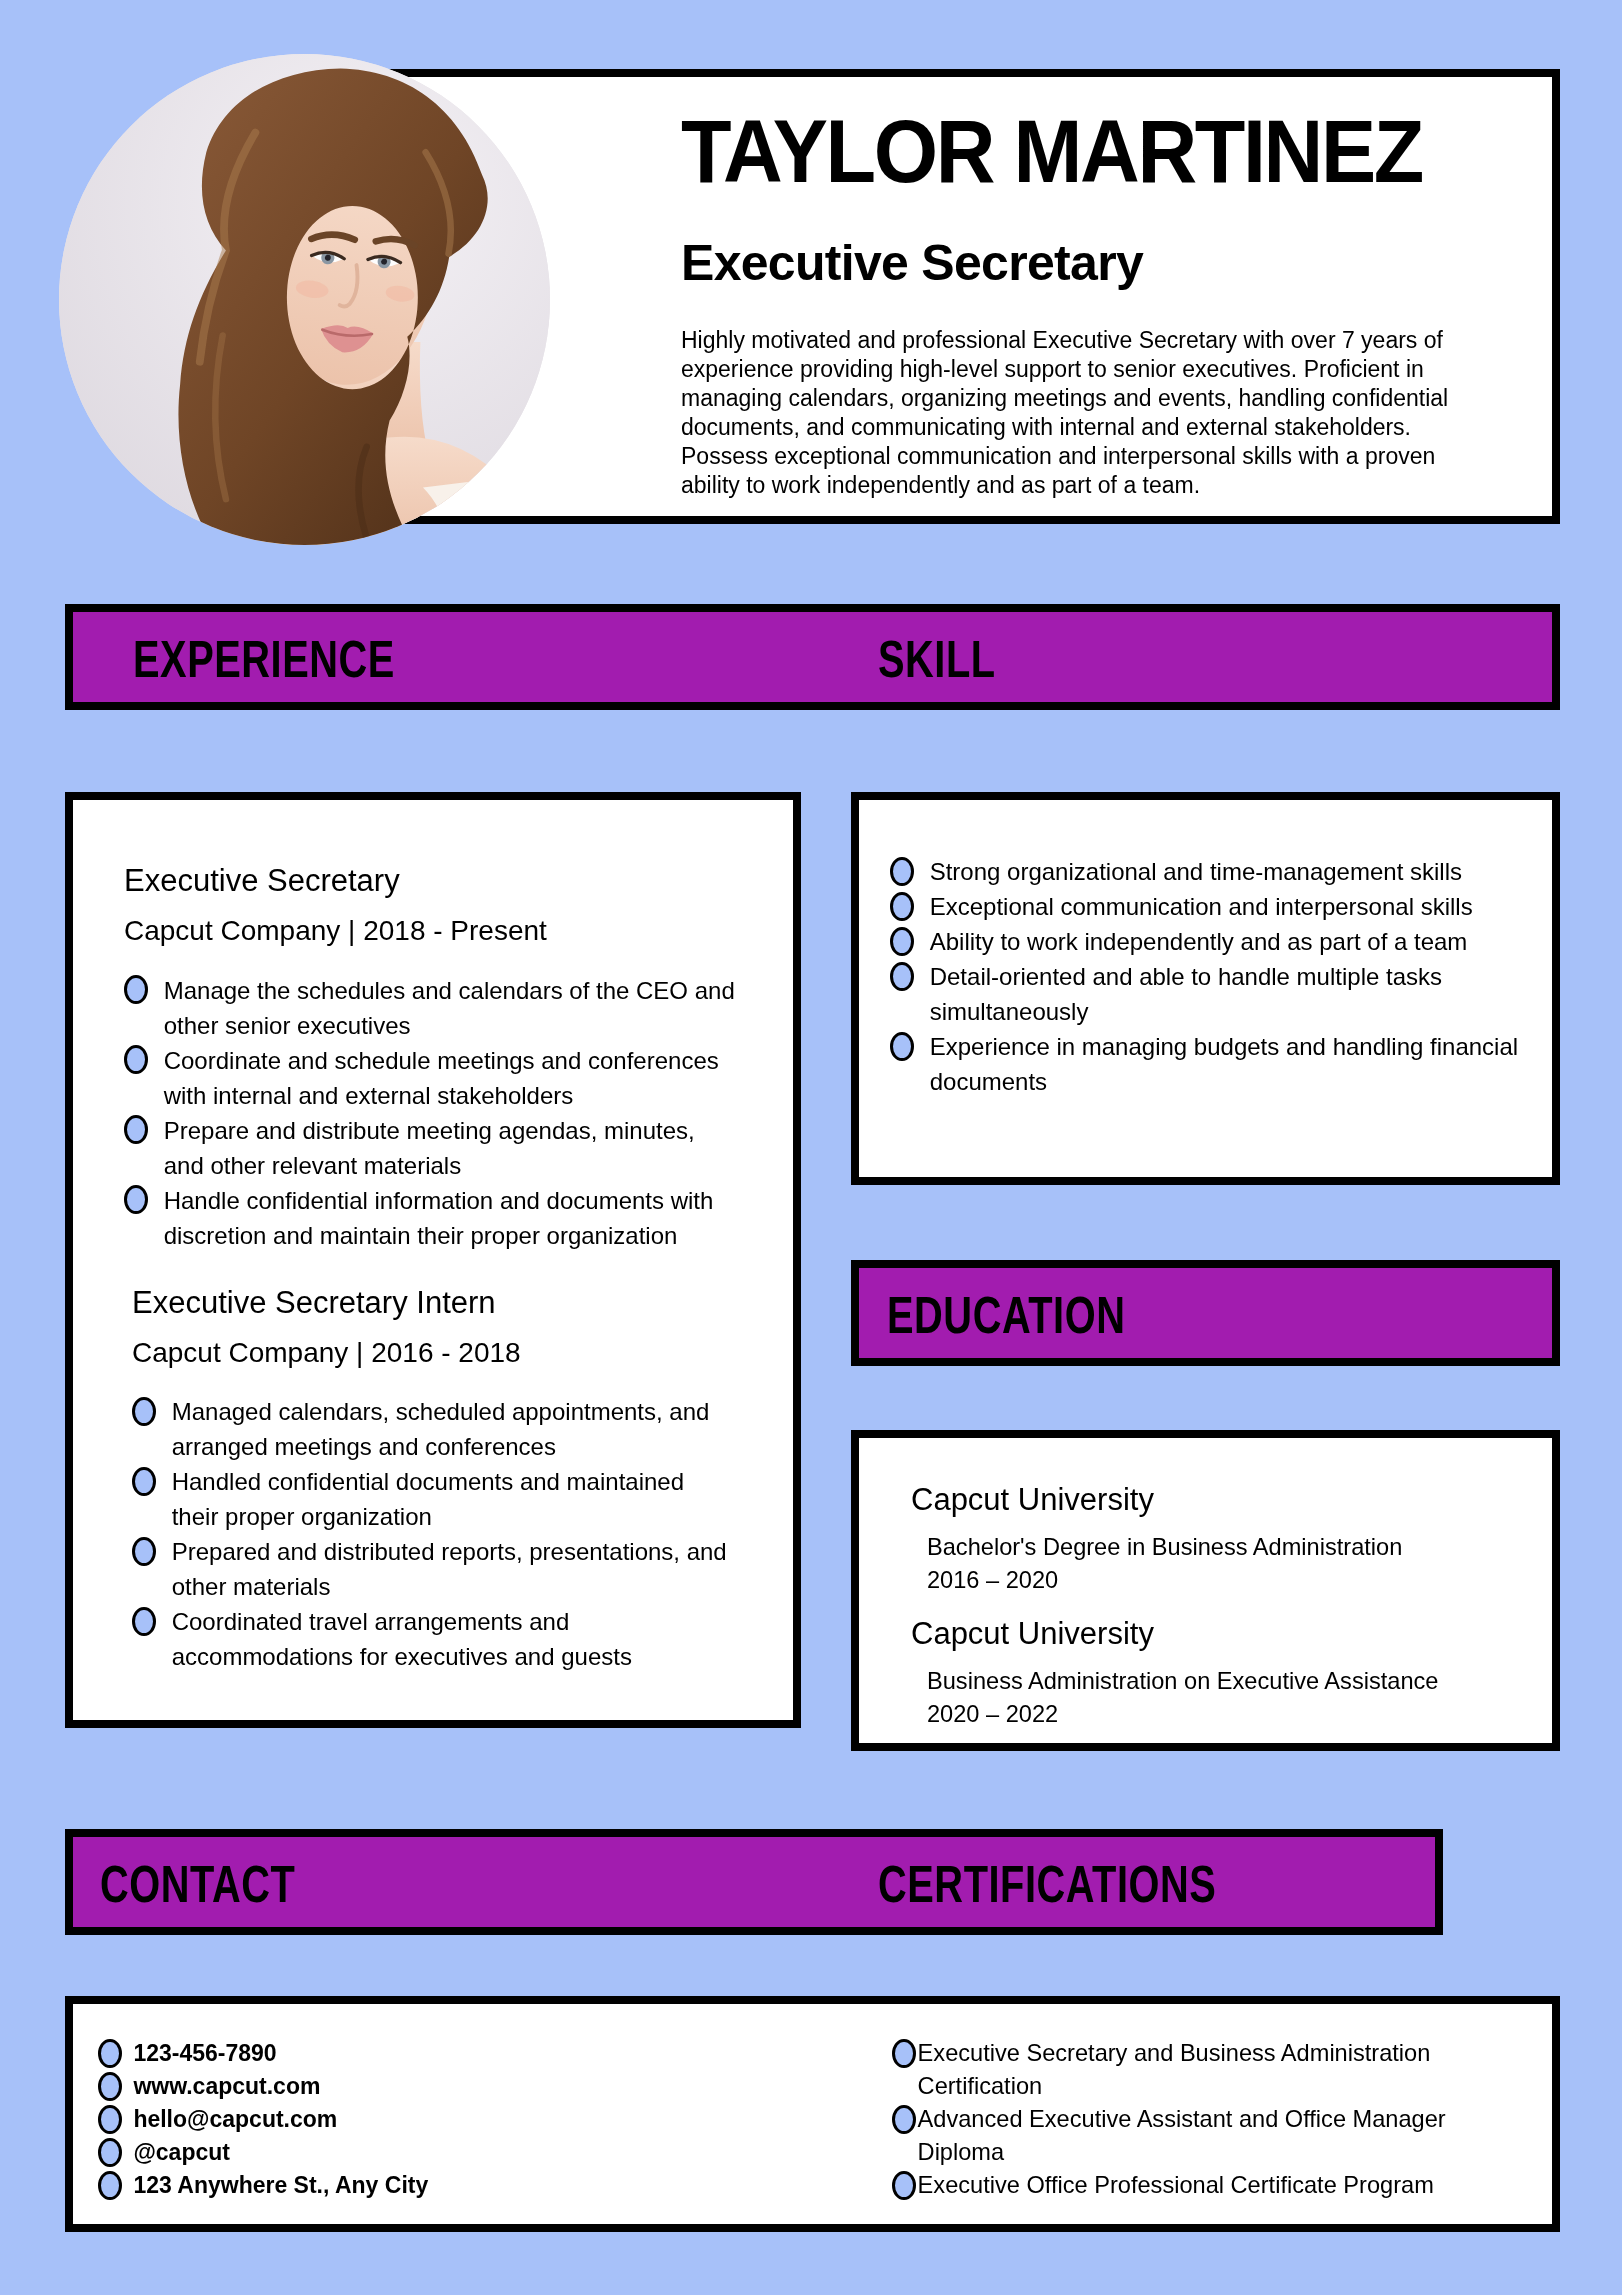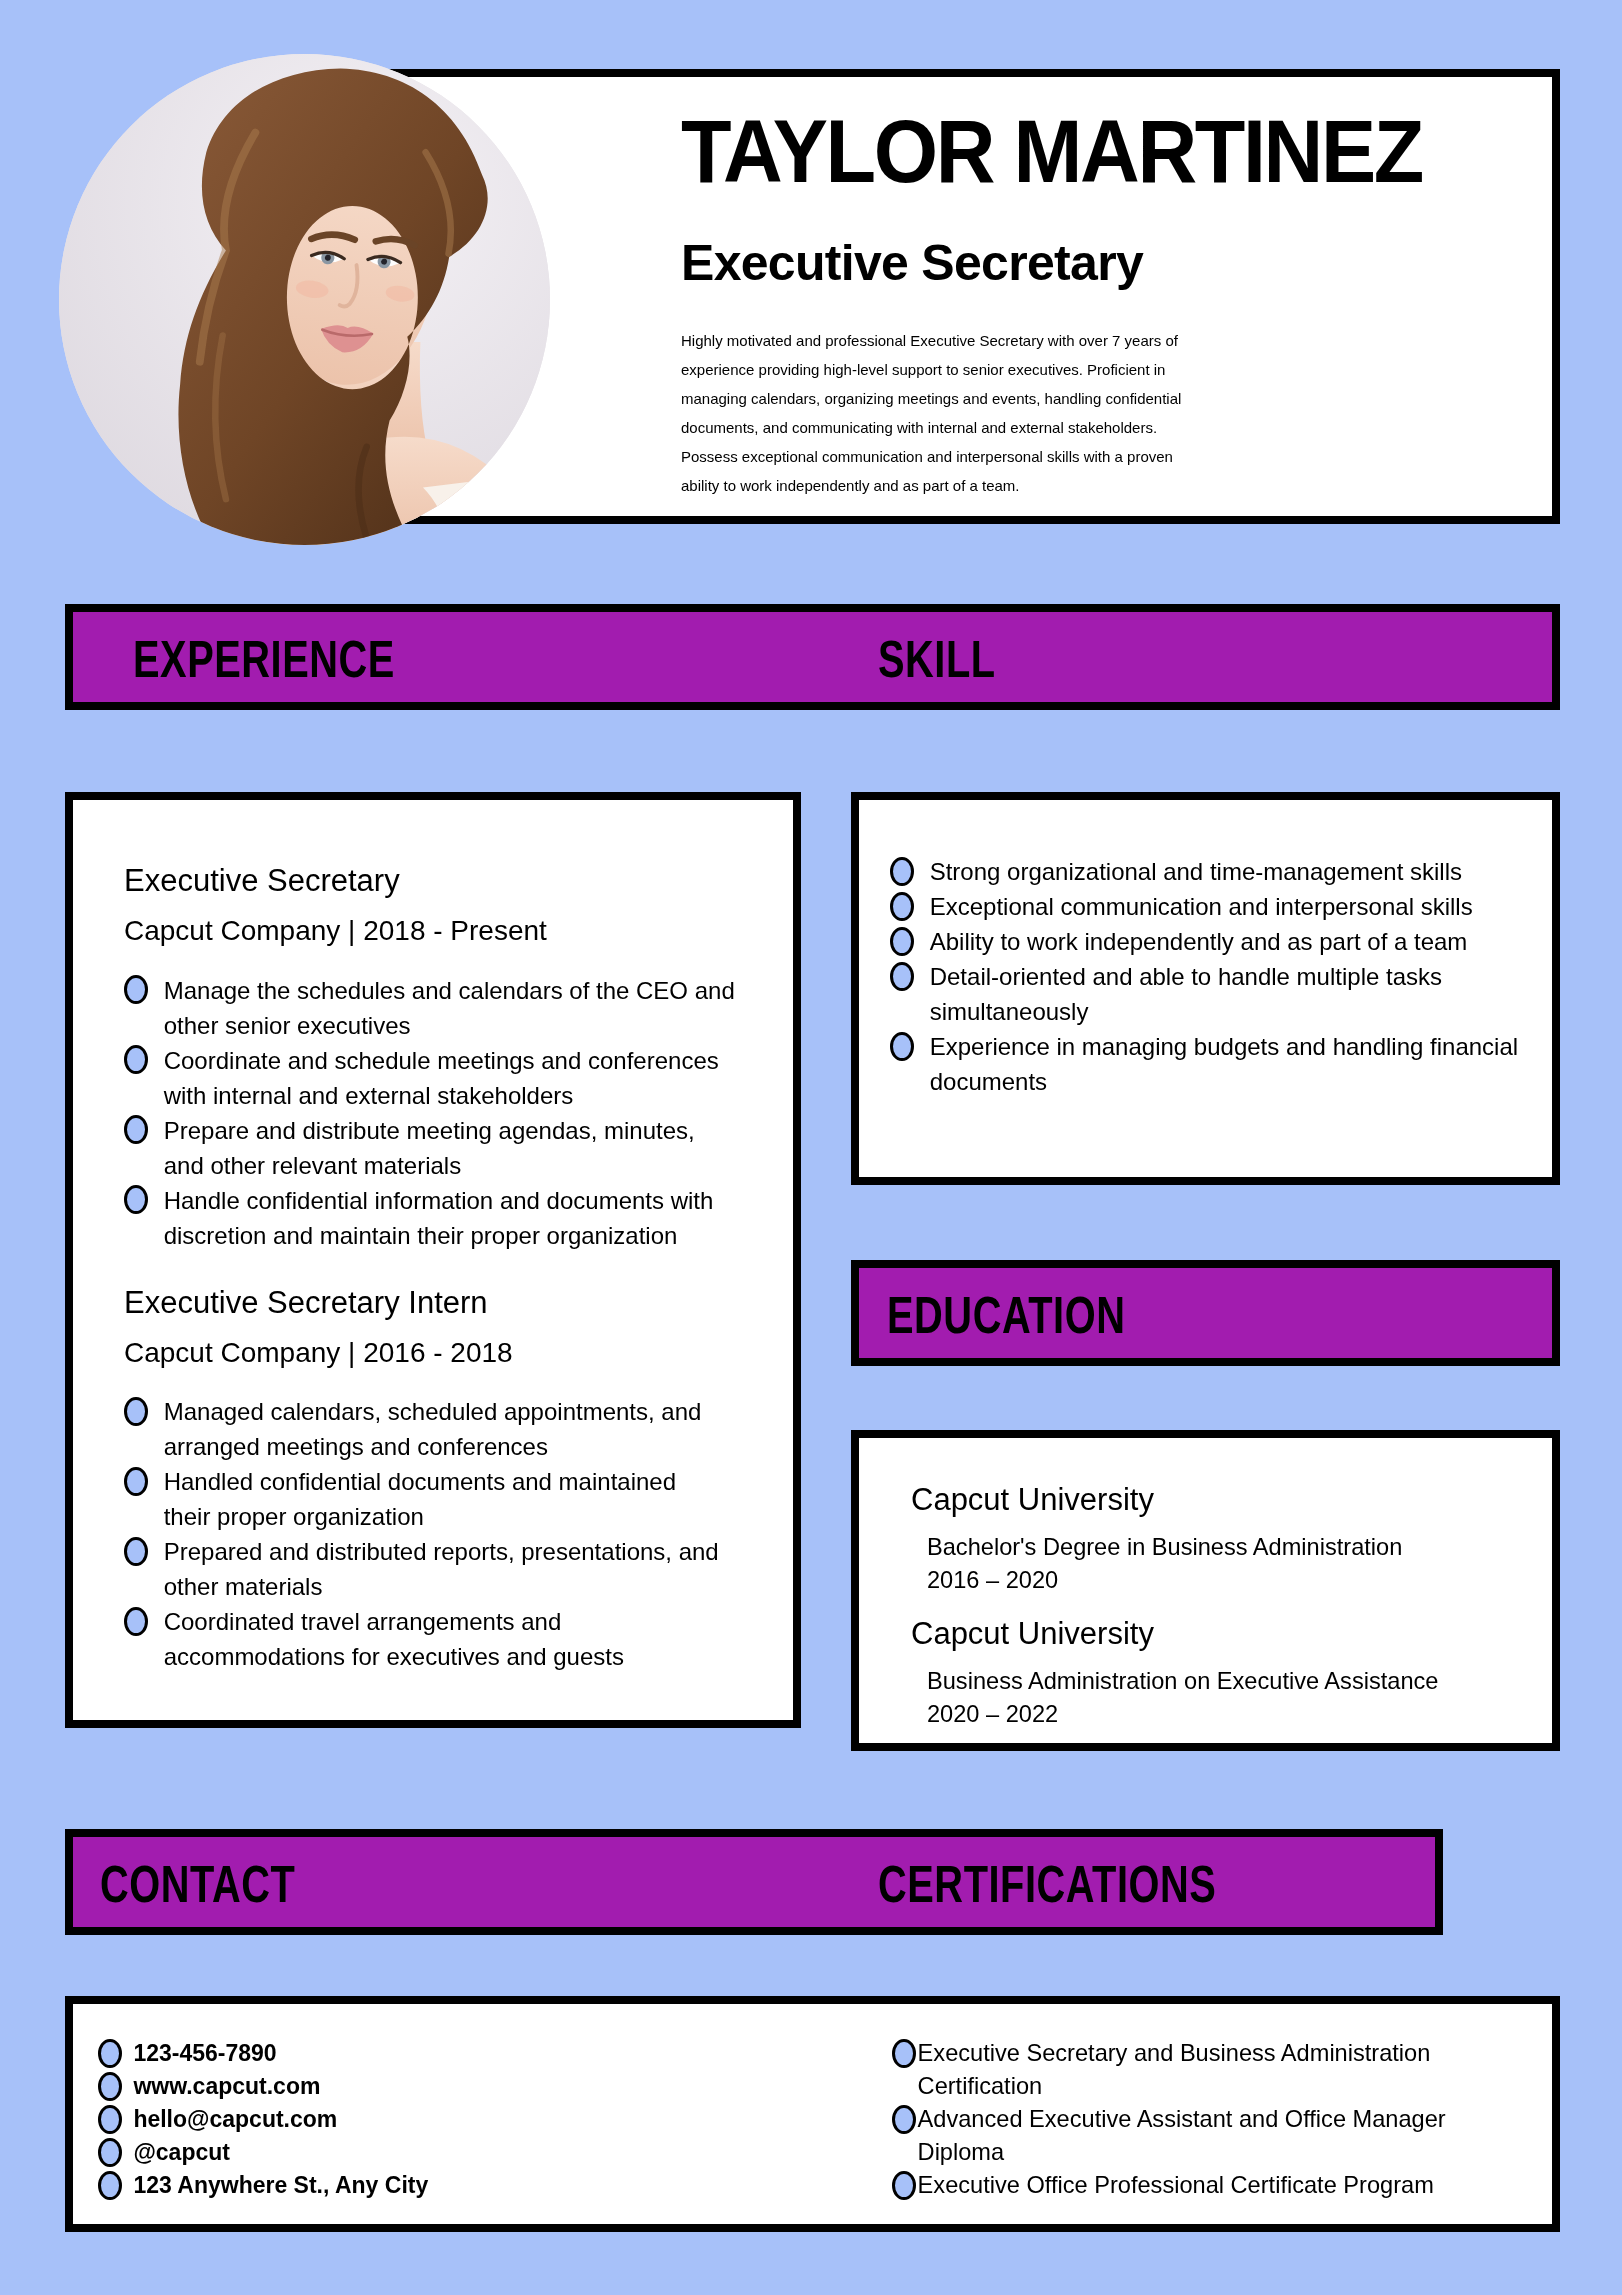--- a/index.html
+++ b/index.html
@@ -25,39 +25,39 @@
     position:absolute;left:681px;top:103px;margin:0;z-index:6;
     font-size:89px;font-weight:bold;letter-spacing:-2.6px;line-height:1.1;
     transform:scaleX(0.93);transform-origin:left top;white-space:nowrap;
   }
   #job-title{
     position:absolute;left:681px;top:236px;margin:0;z-index:6;
     font-size:50px;font-weight:bold;letter-spacing:-0.7px;line-height:1.1;white-space:nowrap;
   }
   #summary{
     position:absolute;left:681px;top:326px;margin:0;z-index:6;width:864px;
-    font-size:15px;line-height:29px;white-space:pre-line;
+    font-size:23px;line-height:29px;white-space:pre-line;
   }
   
   #banner-top{left:65px;top:604px;width:1495px;}
   #banner-edu{left:851px;top:1260px;width:709px;}
   #banner-bottom{left:65px;top:1829px;width:1378px;}
   #label-experience{left:60px;}
   #label-skill{left:805px;}
   #label-education{left:27.5px;}
   #label-contact{left:27px;}
   #label-certifications{left:805px;}
   
   #experience-card{left:65px;top:792px;width:736px;height:936px;padding:65px 26px 0 51px;}
   #skill-card{left:851px;top:792px;width:709px;height:393px;padding:54px 19.6px 0 31px;}
   #education-card{left:851px;top:1430px;width:709px;height:321px;padding:46px 19.6px 0 52px;}
   #bottom-card{left:65px;top:1996px;width:1495px;height:236px;padding:33px 19.6px 0 25px;display:flex;align-items:flex-start;}
   .role{font-size:31px;font-weight:400;margin:0 0 21px 0;line-height:1;}
   .company{font-size:28px;font-weight:400;margin:0 0 27.5px 0;line-height:1;}
-  .job + .job{margin-top:34px;}
+  .job + .job{margin-top:34px;margin-left:8px;}
   ul.bullets{list-style:none;margin:0;padding:0;}
   ul.bullets li{display:flex;align-items:flex-start;gap:15.7px;font-size:24px;line-height:35px;}
   .dot{
     flex:0 0 auto;width:24px;height:29.4px;margin-top:2.6px;box-sizing:border-box;
     border:3.9px solid #000;border-radius:50%;background:#a7c1f9;
   }
   .txt{white-space:pre-line;}
   .school{font-size:31px;font-weight:400;margin:0 0 14.4px 0;line-height:1;}
   .degree{font-size:23.6px;line-height:33px;margin:16px;white-space:pre-line;}
   .edu-item + .edu-item{margin-top:21px;}

